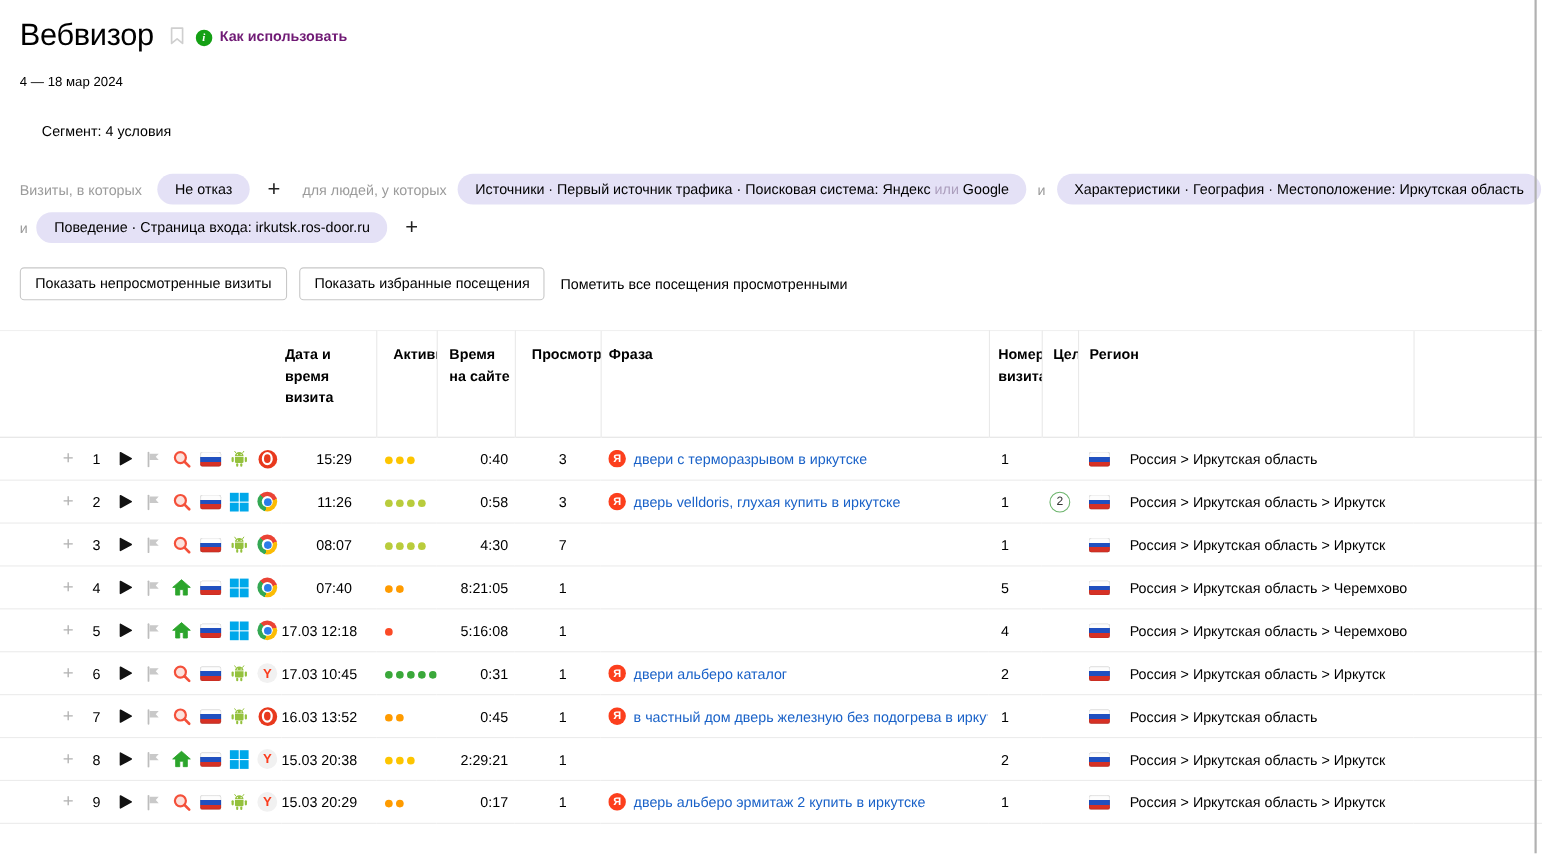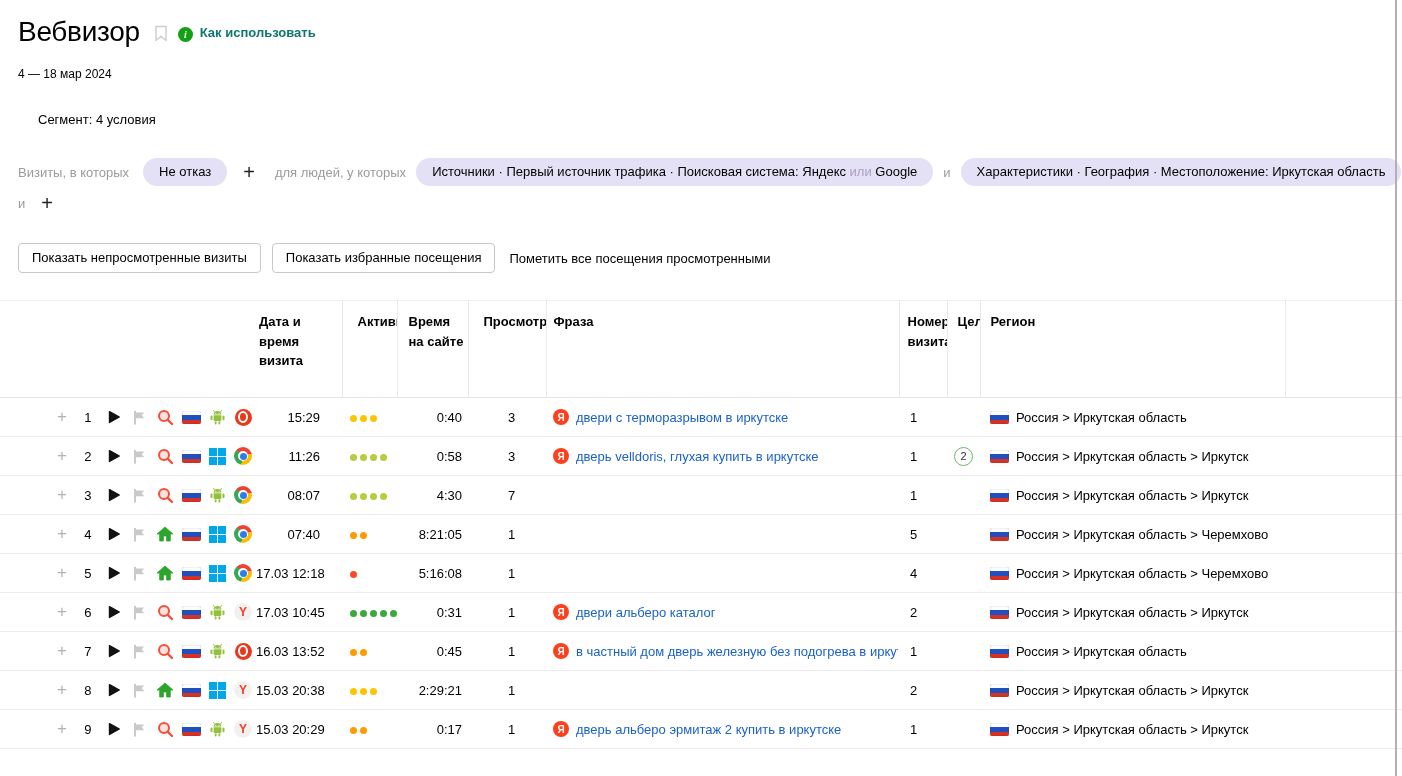--- a/index.html
+++ b/index.html
@@ -7,21 +7,21 @@
     font-family:"Liberation Sans", sans-serif; color:#000; }
   .page { position:relative; width:1402px; height:628px; }
 
   
   .hdr { position:absolute; left:18px; top:16px; display:flex; align-items:center; }
   .title { font-size:28px; font-weight:400; letter-spacing:-0.3px; }
   .bm { margin-left:14px; margin-top:6px; }
   .info { margin-left:10px; margin-top:4px; width:15px; height:15px; border-radius:50%;
     background:#14a014; color:#fff; font:italic bold 10px "Liberation Serif", serif;
     display:inline-flex; align-items:center; justify-content:center; }
-  .help { margin-left:7px; margin-top:0; font-size:13px; font-weight:bold; color:#0f766e; cursor:pointer; }
+  .help { margin-left:7px; margin-top:0; font-size:13px; font-weight:bold; color:#701a75; cursor:pointer; }
   .daterange { position:absolute; left:18px; top:67px; font-size:12px; }
   .segment { position:absolute; left:38px; top:112px; font-size:13px; }
 
   
   .frow { position:absolute; left:18px; display:flex; align-items:center; white-space:nowrap; }
   .frow1 { top:158px; }
   .frow2 { top:193px; }
   .flabel { color:#9b9b9b; font-size:13px; }
   .chip { background:#e4e1f6; border-radius:999px; padding:6px 16px 7px; font-size:13px; cursor:pointer; }
   .chip .muted { color:#98a; opacity:.75; }
@@ -62,21 +62,21 @@
   .c-phrase { padding-left:7px; }
   .phrase-wrap { display:flex; align-items:center; gap:7px; max-width:345px; overflow:hidden; }
   .ya-badge { flex:0 0 auto; width:16px; height:16px; border-radius:50%; background:#fc3f1d; color:#fff;
     font-size:10px; font-weight:bold; display:inline-flex; align-items:center; justify-content:center; }
   .phrase-link { color:#1a62c8; cursor:pointer; overflow:hidden; white-space:nowrap; }
   .c-visit { padding-left:11px; }
   .c-goal { text-align:center; }
   .goal-badge { width:19px; height:19px; border-radius:50%; border:1px solid #6db56d; color:#333;
     font-size:11px; display:inline-flex; align-items:center; justify-content:center; }
   .c-region { padding-left:10px; }
-  .region-wrap { display:flex; align-items:center; gap:7px; }
+  .region-wrap { display:flex; align-items:center; gap:18px; }
 
   
   .ic { width:19px; height:19px; display:inline-flex; align-items:center; justify-content:center; position:relative; }
   .flag-ru { width:19px; height:13px; border-radius:2px; flex:0 0 auto;
     background:linear-gradient(to bottom,#fdfdfd 0 33%,#2050c0 33% 66%,#d63125 66% 100%);
     box-shadow:inset 0 0 1px rgba(0,0,0,.45); }
   .ic-windows { width:17px; height:17px; background:
     linear-gradient(#00a8ea,#00a8ea) 0 0/8px 8px no-repeat,
     linear-gradient(#00a8ea,#00a8ea) 9px 0/8px 8px no-repeat,
     linear-gradient(#00a8ea,#00a8ea) 0 9px/8px 8px no-repeat,
@@ -119,20 +119,21 @@
       <span>Источники · Первый источник трафика · Поисковая система: Яндекс</span>
       <span class="muted">или</span>
       <span>Google</span>
     </span>
     <span class="flabel ml10">и</span>
     <span class="chip ml10">Характеристики · География · Местоположение: Иркутская область</span>
   </div>
 
   <div class="frow frow2">
     <span class="flabel">и</span>
+    <span class="chip ml8">Поведение · Страница входа: irkutsk.ros-door.ru</span>
     <span class="plusbtn ml16">+</span>
   </div>
 
   <div class="actions">
     <button class="btn">Показать непросмотренные визиты</button>
     <button class="btn">Показать избранные посещения</button>
     <span class="txtbtn">Пометить все посещения просмотренными</span>
   </div>
 
   <table>

